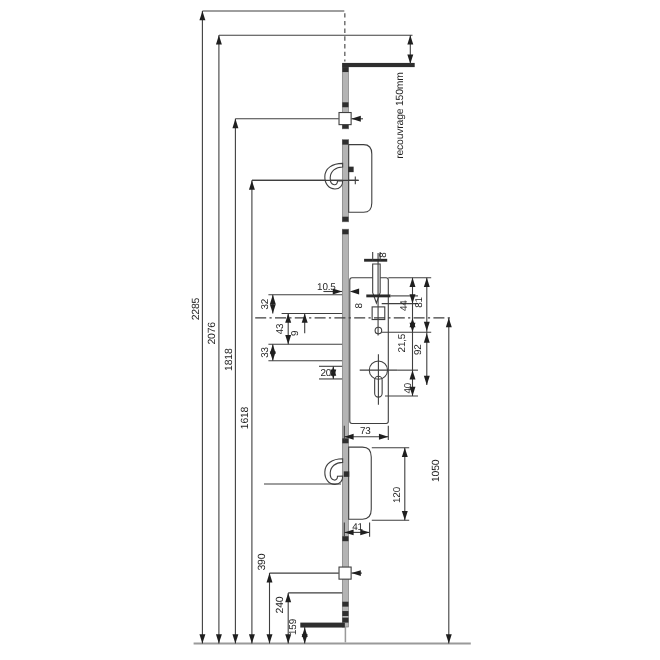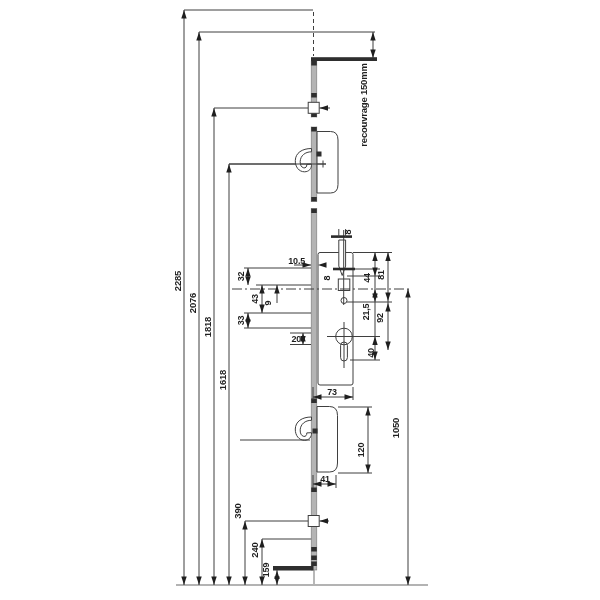--- a/index.html
+++ b/index.html
@@ -1,17 +1,17 @@
 <!DOCTYPE html>
 <html><head>
 <meta charset="utf-8">
 <style>
   html,body{margin:0;padding:0;background:#ffffff;}
   .canvas{position:relative;width:512px;height:600px;background:#fff;overflow:hidden;
-          font-family:"Liberation Sans",sans-serif;font-weight:bold;}
+          font-family:"Liberation Sans",sans-serif;}
   svg{display:block;}
   text{fill:#1f1f1f;font-family:"Liberation Sans",sans-serif;font-size:9.5px;letter-spacing:-0.2px;}
   text.small{font-size:9px;}
   .ln{stroke:#3f3f3f;stroke-width:1;fill:none;}
   .thick{stroke:#2a2a2a;stroke-width:2.6;fill:none;}
   .gray{stroke:#9a9a9a;}
   .shape{stroke:#3f3f3f;stroke-width:1;fill:#ffffff;}
   .noFill{stroke:#3f3f3f;stroke-width:1;fill:none;}
   .arrow{fill:#1f1f1f;}
 </style>

